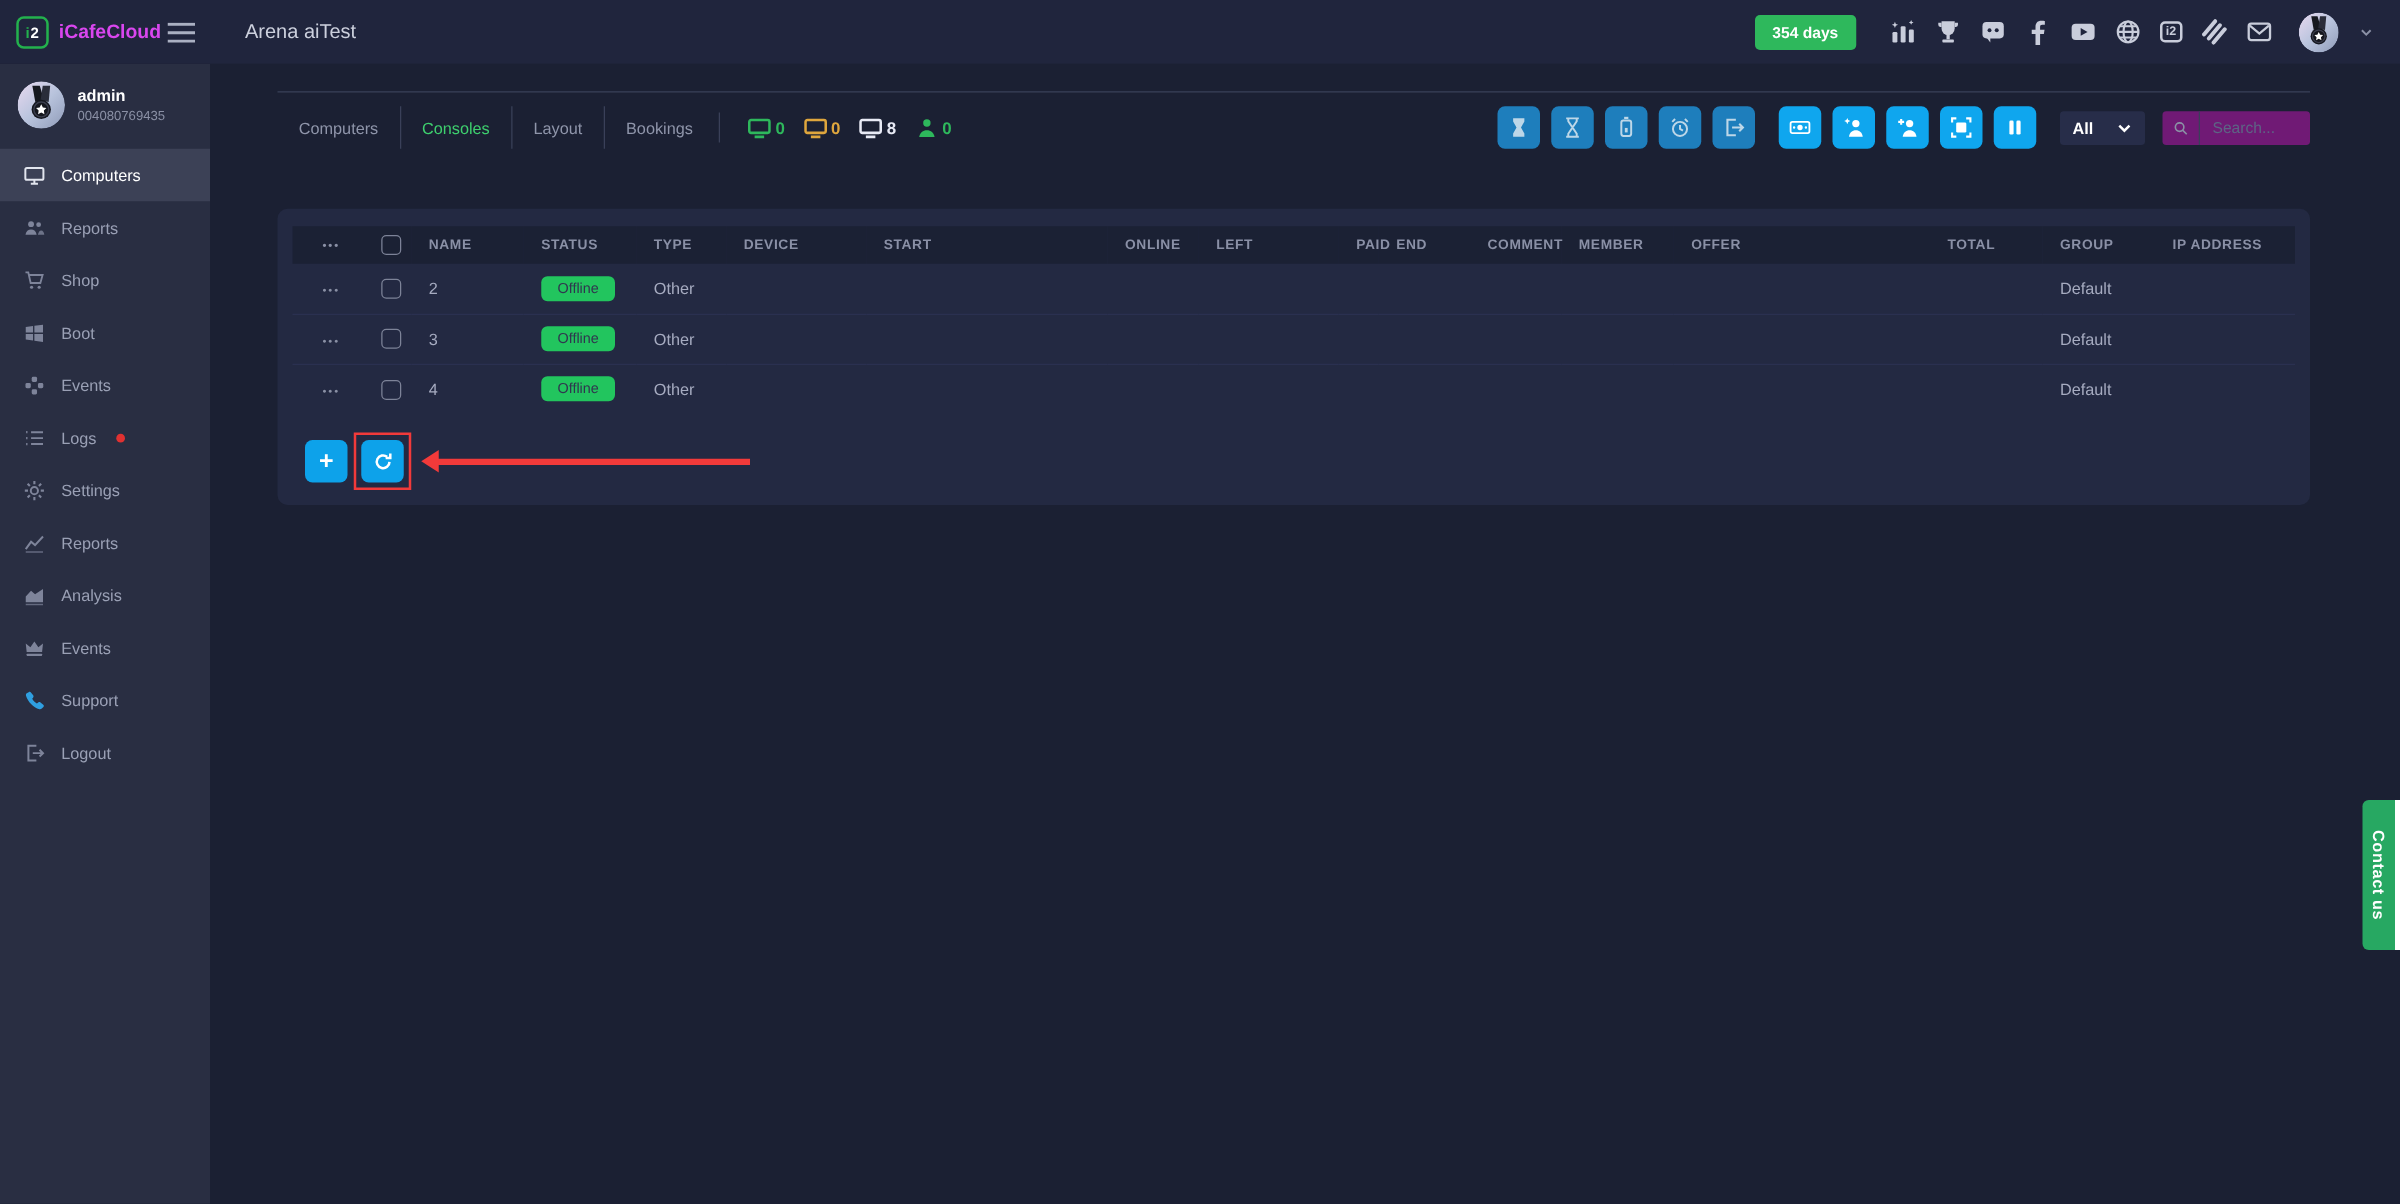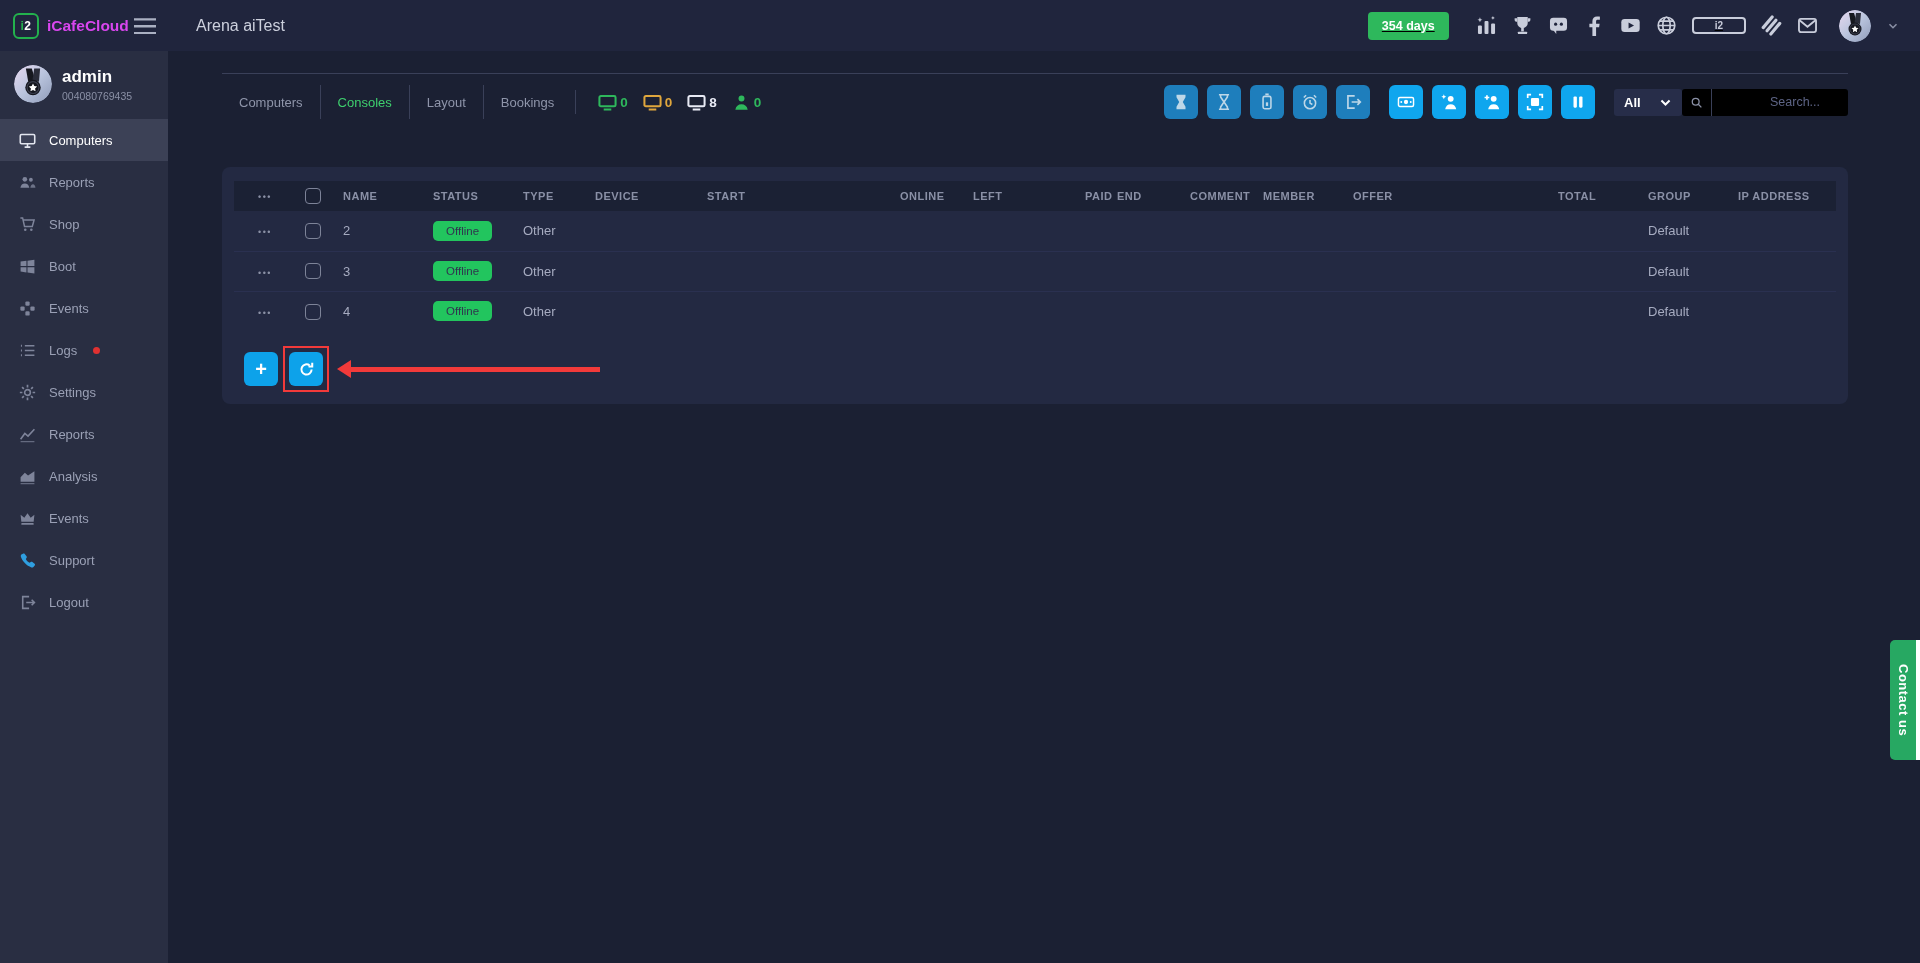--- a/index.html
+++ b/index.html
@@ -10,35 +10,35 @@
   .topbar { position:absolute; top:0; left:0; right:0; height:51px; background:#20253d;
             display:flex; align-items:center; z-index:10; }
   .brand { width:132px; display:flex; align-items:center; gap:8px; padding-left:13px; }
   .logo-mark { width:26px; height:26px; border:2.5px solid #23b14d; border-radius:6px;
                display:flex; align-items:center; justify-content:center;
                color:#fff; font-weight:bold; font-size:12px; letter-spacing:.5px; }
   .logo-mark b { color:#23b14d; font-weight:bold; }
   .brand-name { color:#d946ef; font-weight:bold; font-size:15.5px; }
   .hamburger { width:22px; height:16px; color:#aab0c2; margin-left:2px; cursor:pointer; }
   .page-title { margin-left:40px; color:#ccd0dd; font-size:16px; }
-  .topbar-right { margin-left:auto; display:flex; align-items:center; gap:15px; padding-right:20px;text-decoration:underline; }
+  .topbar-right { margin-left:auto; display:flex; align-items:center; gap:15px; padding-right:20px; }
   .days-badge { background:#2eb85c; color:#fff; font-size:12.5px; font-weight:bold;
                 padding:7px 14px; border-radius:4px; margin-right:12px; cursor:pointer; }
   .tb-icon { width:21px; height:21px; color:#c9cddb; display:flex; align-items:center; justify-content:center; }
   .tb-icon svg { width:100%; height:100%; }
   .i2badge { border:2px solid #c9cddb; border-radius:4px; font-size:10px; font-weight:bold;
-             color:#c9cddb; padding:1px 21px; }
+             color:#c9cddb; padding:1px 3px; }
   .avatar { width:32px; height:32px; border-radius:50%; overflow:hidden; margin-left:6px; cursor:pointer; }
   .chev { width:14px; height:14px; color:#8a90a5; cursor:pointer; }
 
   
   .sidebar { position:absolute; top:51px; left:0; width:168px; bottom:0; background:#292e42; }
   .user { display:flex; gap:10px; padding:14px; align-items:center; }
   .user-avatar { width:38px; height:38px; border-radius:50%; overflow:hidden; }
-  .user-name { color:#fff; font-size:17px; font-weight:bold; }
+  .user-name { color:#fff; font-size:13px; font-weight:bold; }
   .user-id { color:#8a90a5; font-size:10.5px; margin-top:3px; }
   .menu { margin-top:2px; }
   .menu-item { height:42px; display:flex; align-items:center; gap:13px; padding-left:19px;
                color:#9aa0b5; font-size:13px; cursor:pointer; }
   .menu-item .mi-icon { width:17px; height:17px; color:#7e849a; flex:0 0 auto; }
   .mi-icon svg { width:100%; height:100%; }
   .menu-item.active { background:#3c4156; color:#fff; }
   .menu-item.active .mi-icon { color:#e2e5ee; }
   .mi-icon.phone-blue { color:#2f9fe0 !important; }
   .reddot { width:7px; height:7px; background:#e03131; border-radius:50%; margin-left:3px; }
@@ -64,22 +64,22 @@
   .tgroup + .tgroup { margin-left:19px; }
   .tool-btn { width:34px; height:34px; border-radius:6px; display:flex; align-items:center;
               justify-content:center; cursor:pointer; }
   .tool-btn svg { width:18px; height:18px; }
   .g1 { background:#1e7ebc; color:#bdd7e8; }
   .g2 { background:#0fa6ee; color:#fff; }
   .filter { margin-left:19px; width:68px; height:27px; background:#272d49; border-radius:3px;
             color:#fff; font-size:13px; font-weight:bold; display:flex; align-items:center;
             justify-content:space-between; padding:0 10px; cursor:pointer; }
   .filter .chevw { width:13px; height:13px; color:#fff; }
-  .search { margin-left:0; height:27px; display:flex; align-items:center;
-            background:#000000; border-radius:3px; overflow:hidden;gap:48px; }
+  .search { margin-left:14px; height:27px; display:flex; align-items:center;
+            background:#701a75; border-radius:3px; overflow:hidden; }
   .search-icon-box { width:30px; height:100%; display:flex; align-items:center;
                      justify-content:center; color:#8a90a5; border-right:1px solid #3a4059; }
   .search-icon-box svg { width:13px; height:13px; }
   .search input { background:transparent; border:none; outline:none; color:#aab0c2;
                   font-size:12.5px; padding:0 10px; width:88px; }
   .search input::placeholder { color:#5d6485; }
 
   
   .card { margin-top:48px; background:#232942; border-radius:8px; padding:14px 12px 18px; }
   table { width:100%; border-collapse:collapse; table-layout:fixed; }

